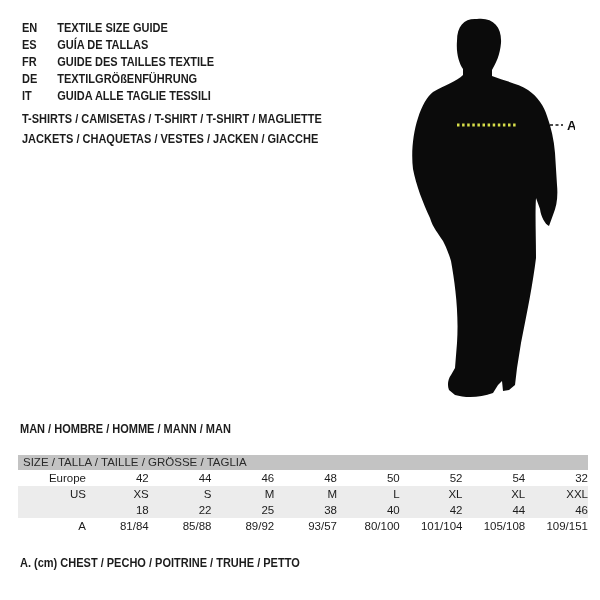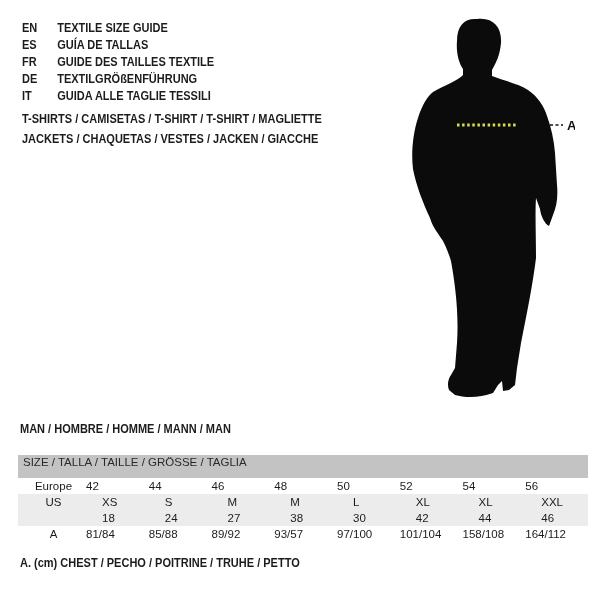--- a/index.html
+++ b/index.html
@@ -30,27 +30,27 @@
   
   .section-title {
     position:absolute; left:20px; top:414px;
     font-size:12.5px; font-weight:700;
   }
 
   
   .size-table { position:absolute; left:18px; top:447px; width:570px; font-size:11.5px; }
   .size-table .thead {
     background:var(--table_header_bg, #c3c3c3);
-    height:23px; line-height:15px; padding-left:5px;
+    height:15px; line-height:15px; padding-left:5px;
     font-size:11.5px; color:#2a2a2a;
   }
   .trow { display:grid; grid-template-columns:68px repeat(8, 1fr); height:16px; line-height:16px; }
   .trow.band { background:var(--row_band_bg, #ececec);gap:16px; }
-  .tlabel { text-align:center; padding-left:3px; }
-  .tcell  { text-align:left; }
+  .tlabel { text-align:right; padding-left:3px; }
+  .tcell  { text-align:right; }
 
   
   .footnote {
     position:absolute; left:20px; top:548px;
     font-size:12.5px; font-weight:700;
   }
 </style>
 </head>
 <body>
 
@@ -119,55 +119,55 @@
 
     <div class="trow">
       <div class="tlabel">Europe</div>
       <div class="tcell">42</div>
       <div class="tcell">44</div>
       <div class="tcell">46</div>
       <div class="tcell">48</div>
       <div class="tcell">50</div>
       <div class="tcell">52</div>
       <div class="tcell">54</div>
-      <div class="tcell">56</div>
+      <div class="tcell">32</div>
     </div>
 
     <div class="trow band">
       <div class="tlabel">US</div>
       <div class="tcell">XS</div>
       <div class="tcell">S</div>
       <div class="tcell">M</div>
       <div class="tcell">M</div>
       <div class="tcell">L</div>
       <div class="tcell">XL</div>
       <div class="tcell">XL</div>
       <div class="tcell">XXL</div>
     </div>
 
     <div class="trow band">
       <div class="tlabel"></div>
       <div class="tcell">18</div>
-      <div class="tcell">24</div>
-      <div class="tcell">27</div>
+      <div class="tcell">22</div>
+      <div class="tcell">25</div>
       <div class="tcell">38</div>
-      <div class="tcell">30</div>
+      <div class="tcell">40</div>
       <div class="tcell">42</div>
       <div class="tcell">44</div>
       <div class="tcell">46</div>
     </div>
 
     <div class="trow">
       <div class="tlabel">A</div>
       <div class="tcell">81/84</div>
       <div class="tcell">85/88</div>
       <div class="tcell">89/92</div>
       <div class="tcell">93/57</div>
-      <div class="tcell">97/100</div>
+      <div class="tcell">80/100</div>
       <div class="tcell">101/104</div>
-      <div class="tcell">158/108</div>
-      <div class="tcell">164/112</div>
+      <div class="tcell">105/108</div>
+      <div class="tcell">109/151</div>
     </div>
   </div>
 
   <div class="footnote condensed">A. (cm) CHEST / PECHO / POITRINE / TRUHE / PETTO</div>
 
 </div>
 
 </body></html>

